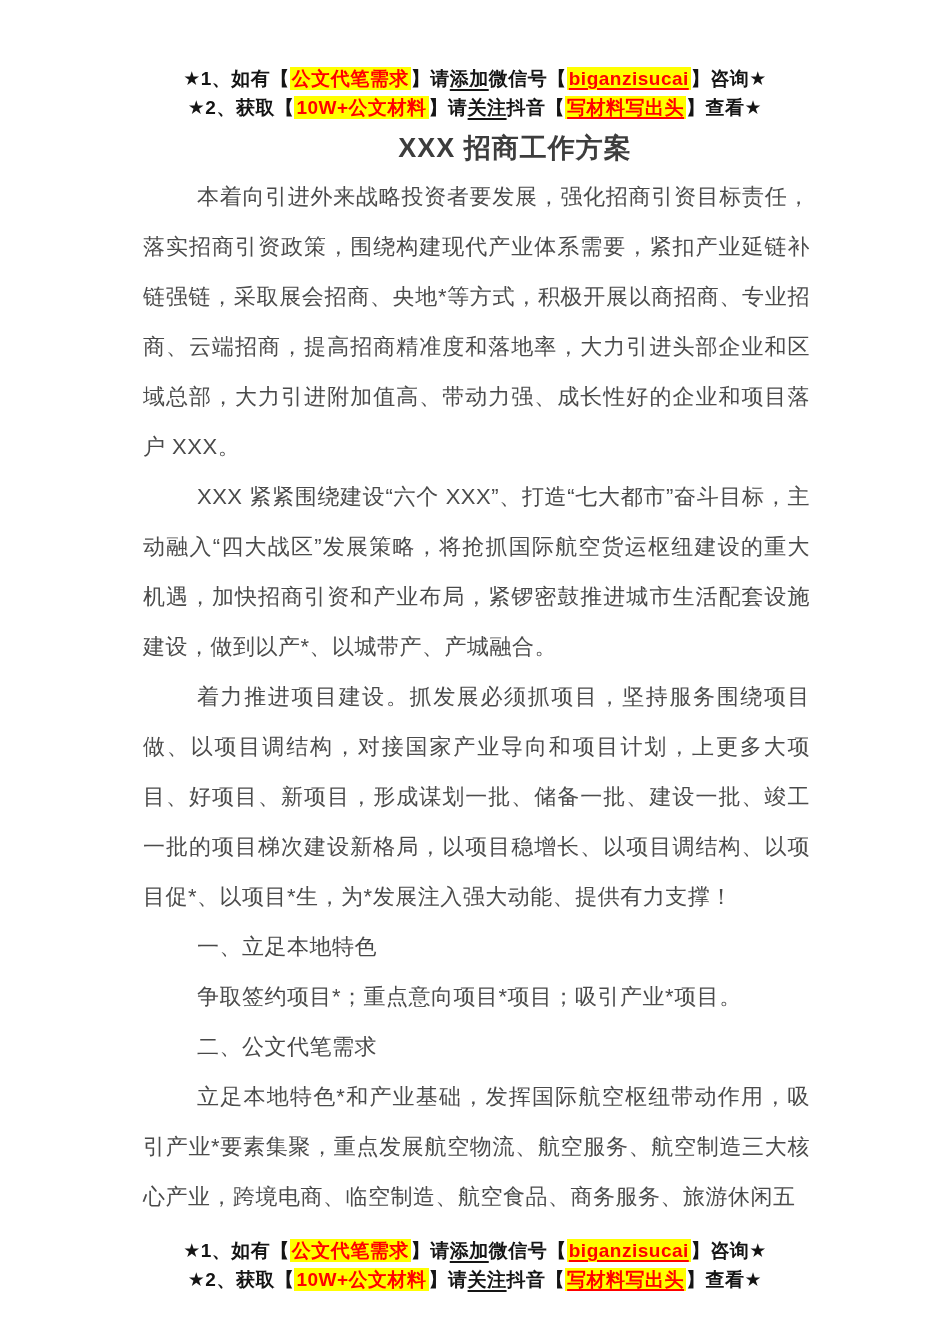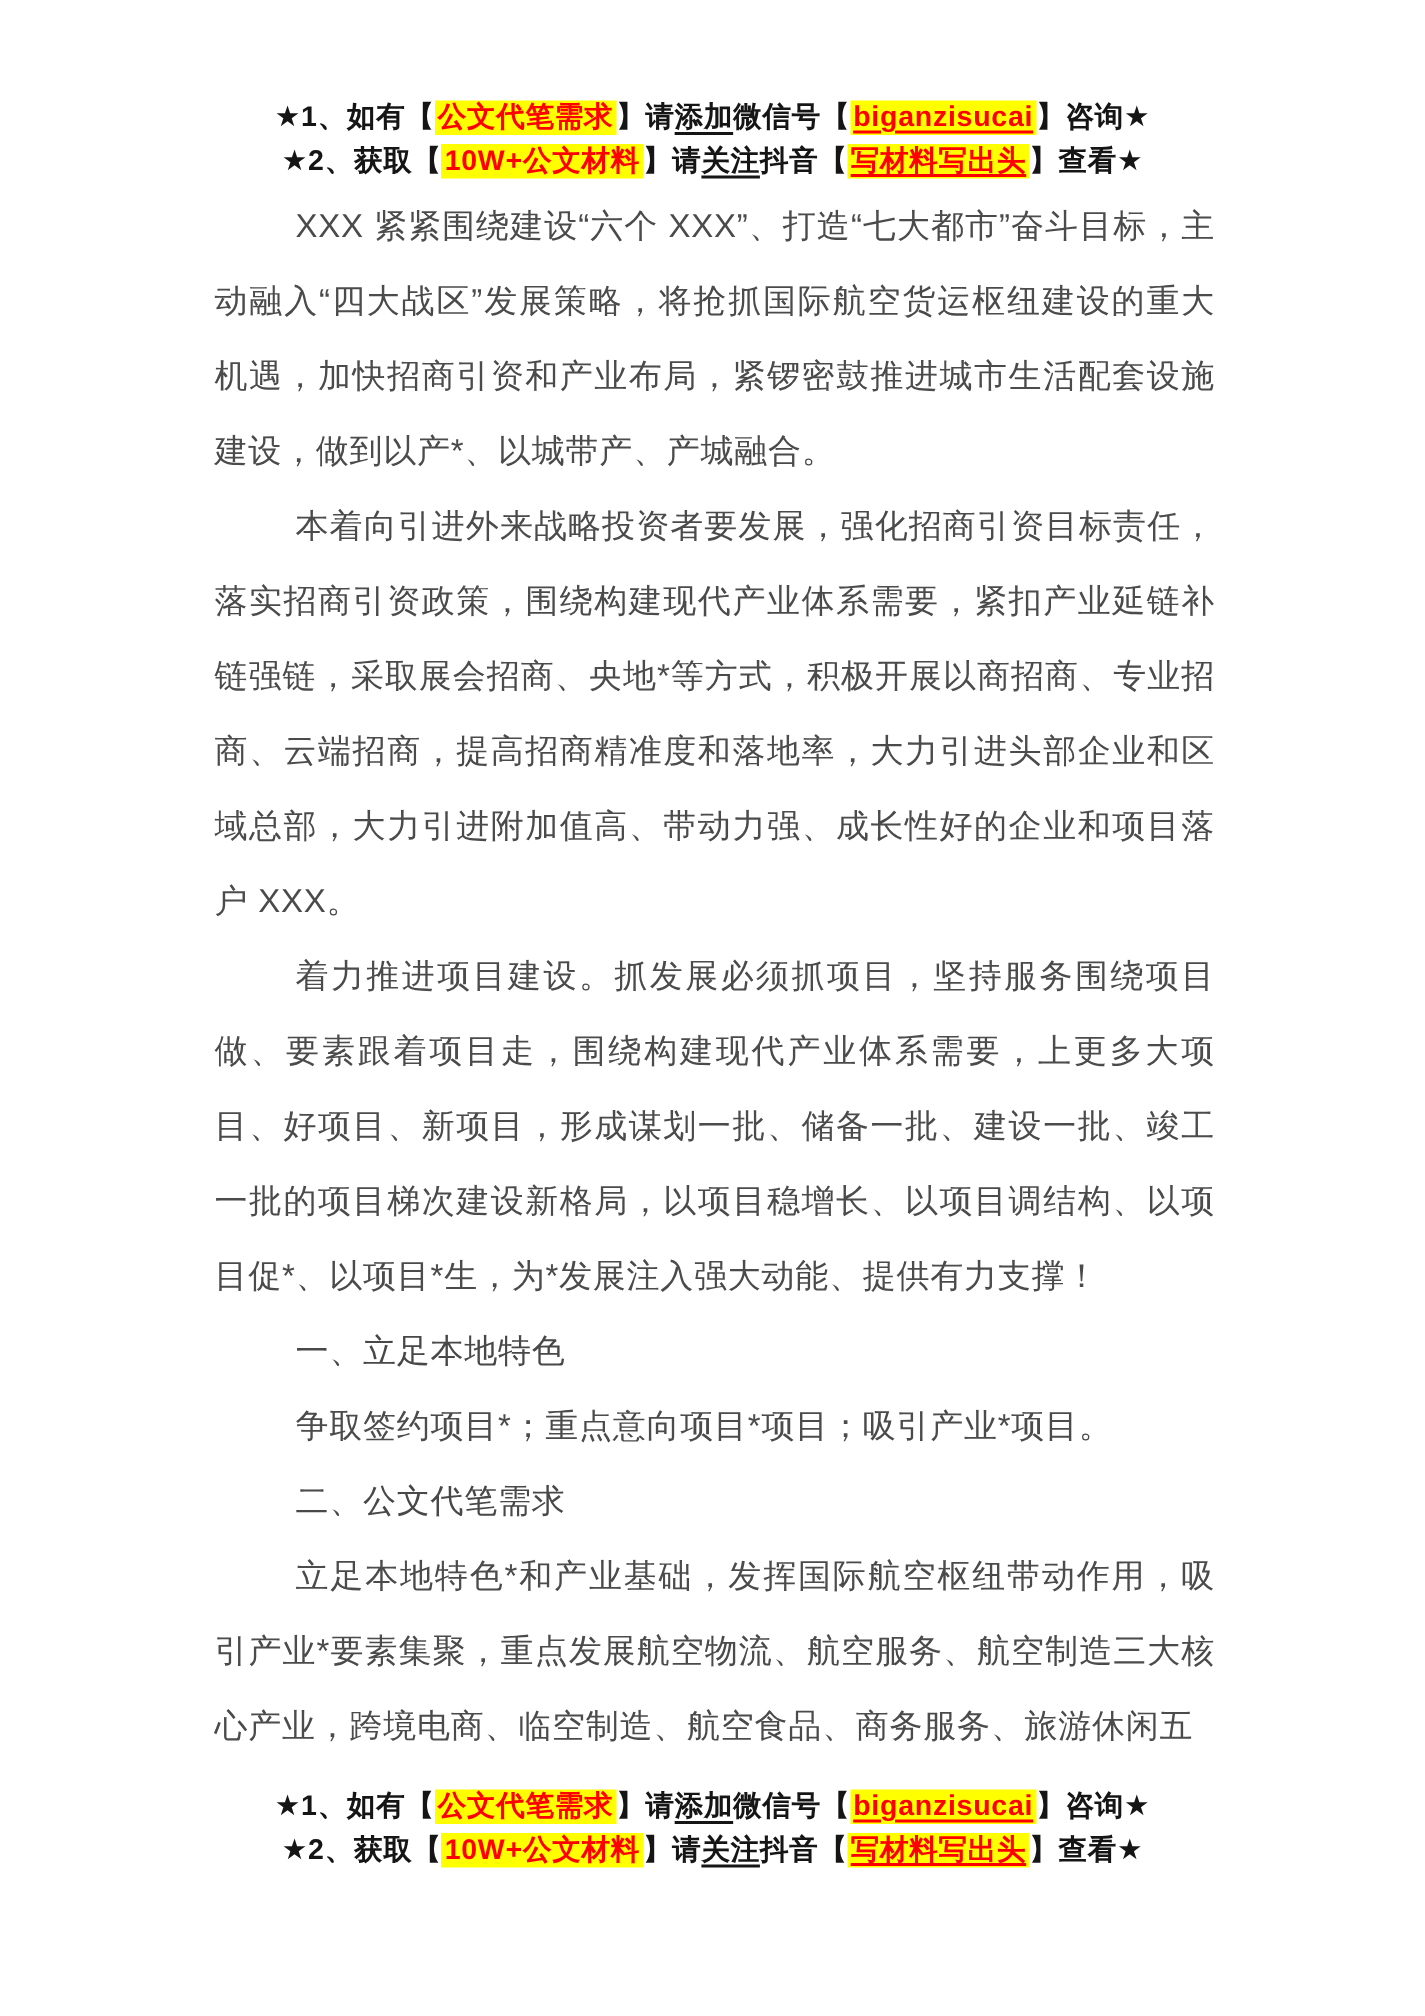--- a/index.html
+++ b/index.html
@@ -78,25 +78,26 @@
 </style>
 </head>
 <body>
 
 <div class="page">
   <div class="promo promo-top">
       <div class="promo-line"><span class="run plain">★1、如有【</span><span class="run hl-red">公文代笔需求</span><span class="run plain">】请</span><span class="run underline">添加</span><span class="run plain">微信号【</span><span class="run hl-red-underline">biganzisucai</span><span class="run plain">】咨询★</span></div>
       <div class="promo-line"><span class="run plain">★2、获取【</span><span class="run hl-red">10W+公文材料</span><span class="run plain">】请</span><span class="run underline">关注</span><span class="run plain">抖音【</span><span class="run hl-red-underline">写材料写出头</span><span class="run plain">】查看★</span></div>
     </div>
 
+  <h1 class="doc-title">XXX 招商工作方案</h1>
 
   <div class="doc-body">
+      <p class="paragraph">本着向引进外来战略投资者要发展，强化招商引资目标责任，落实招商引资政策，围绕构建现代产业体系需要，紧扣产业延链补链强链，采取展会招商、央地*等方式，积极开展以商招商、专业招商、云端招商，提高招商精准度和落地率，大力引进头部企业和区域总部，大力引进附加值高、带动力强、成长性好的企业和项目落户 XXX。</p>
       <p class="paragraph">XXX 紧紧围绕建设“六个 XXX”、打造“七大都市”奋斗目标，主动融入“四大战区”发展策略，将抢抓国际航空货运枢纽建设的重大机遇，加快招商引资和产业布局，紧锣密鼓推进城市生活配套设施建设，做到以产*、以城带产、产城融合。</p>
-      <p class="paragraph">本着向引进外来战略投资者要发展，强化招商引资目标责任，落实招商引资政策，围绕构建现代产业体系需要，紧扣产业延链补链强链，采取展会招商、央地*等方式，积极开展以商招商、专业招商、云端招商，提高招商精准度和落地率，大力引进头部企业和区域总部，大力引进附加值高、带动力强、成长性好的企业和项目落户 XXX。</p>
-      <p class="paragraph">着力推进项目建设。抓发展必须抓项目，坚持服务围绕项目做、要素跟着项目走，围绕构建现代产业体系需要，上更多大项目、好项目、新项目，形成谋划一批、储备一批、建设一批、竣工一批的项目梯次建设新格局，以项目稳增长、以项目调结构、以项目促*、以项目*生，为*发展注入强大动能、提供有力支撑！</p>
+      <p class="paragraph">着力推进项目建设。抓发展必须抓项目，坚持服务围绕项目做、以项目调结构，对接国家产业导向和项目计划，上更多大项目、好项目、新项目，形成谋划一批、储备一批、建设一批、竣工一批的项目梯次建设新格局，以项目稳增长、以项目调结构、以项目促*、以项目*生，为*发展注入强大动能、提供有力支撑！</p>
       <p class="heading">一、立足本地特色</p>
       <p class="paragraph">争取签约项目*；重点意向项目*项目；吸引产业*项目。</p>
       <p class="heading">二、公文代笔需求</p>
       <p class="paragraph">立足本地特色*和产业基础，发挥国际航空枢纽带动作用，吸引产业*要素集聚，重点发展航空物流、航空服务、航空制造三大核心产业，跨境电商、临空制造、航空食品、商务服务、旅游休闲五</p>
     </div>
 
   <div class="promo promo-bottom">
       <div class="promo-line"><span class="run plain">★1、如有【</span><span class="run hl-red">公文代笔需求</span><span class="run plain">】请</span><span class="run underline">添加</span><span class="run plain">微信号【</span><span class="run hl-red-underline">biganzisucai</span><span class="run plain">】咨询★</span></div>
       <div class="promo-line"><span class="run plain">★2、获取【</span><span class="run hl-red">10W+公文材料</span><span class="run plain">】请</span><span class="run underline">关注</span><span class="run plain">抖音【</span><span class="run hl-red-underline">写材料写出头</span><span class="run plain">】查看★</span></div>
     </div>

